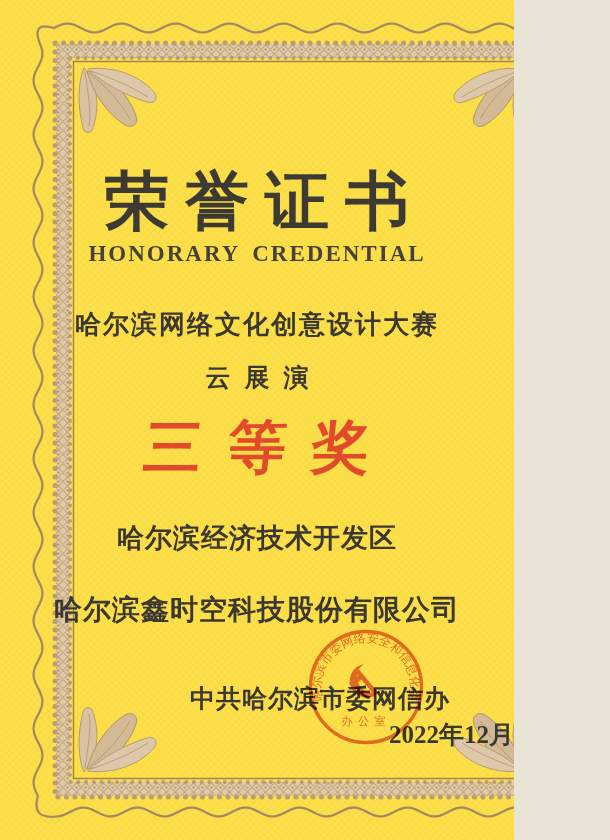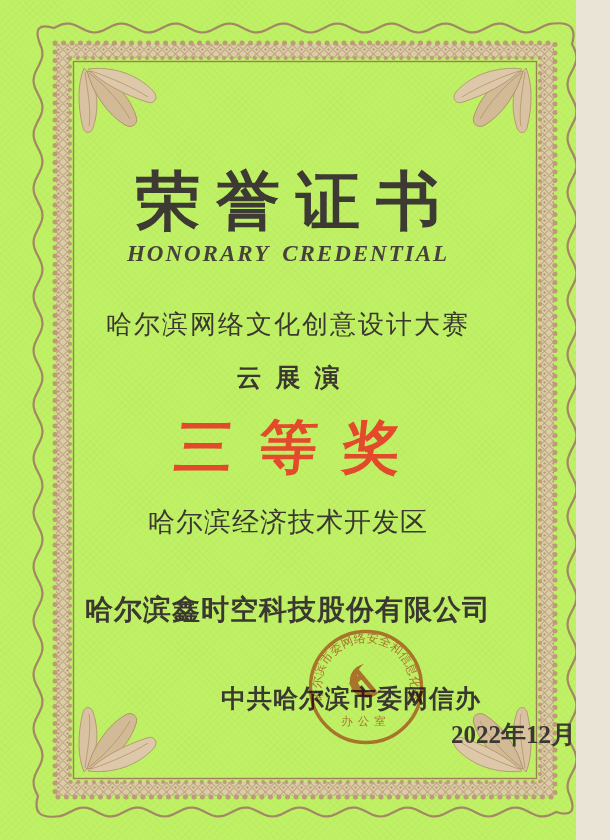--- a/index.html
+++ b/index.html
@@ -1,19 +1,19 @@
 <!DOCTYPE html>
 <html><head>
 <meta charset="utf-8">
 <style>
   html,body{margin:0;padding:0;background:#e9e4d6;}
   .page{
     position:relative;
-    width:576px;height:840px;
-    background:#bef264;
+    width:514px;height:840px;
+    background:#fde047;
     overflow:hidden;
     font-family:"Liberation Serif", serif;
     color:#3b3731;
   }
   
   .page::before{
     content:"";
     position:absolute;inset:0;z-index:0;pointer-events:none;
     background:
       repeating-linear-gradient(45deg, rgba(184,153,108,.07) 0 1px, transparent 1px 5px),
@@ -27,39 +27,38 @@
     top:168px;
     font-size:64px;line-height:1.05;font-weight:700;
     letter-spacing:16px;text-indent:16px;
     color:#3d3933;
   }
   .cert-subtitle{
     top:241px;
     font-size:23px;font-weight:700;
     letter-spacing:2px;word-spacing:5px;
     color:#46413a;
-    font-style:italic;
   }
   .event-line{
     top:307px;
-    font-size:26px;font-weight:400;letter-spacing:2px;
+    font-size:26px;font-weight:700;letter-spacing:2px;
   }
   .category-line{
     top:361px;
     font-size:25px;font-weight:600;
     letter-spacing:14px;text-indent:14px;
   }
   .award-line{
     top:409px;
     font-size:58px;font-weight:700;
     letter-spacing:26px;text-indent:26px;
     color:#e34a2c;
     transform:skewX(-6deg);
   }
-  .recipient-1{top:504px;font-size:27px;font-weight:400;letter-spacing:1px;}
+  .recipient-1{top:520px;font-size:27px;font-weight:700;letter-spacing:1px;}
   .recipient-2{top:546px;font-size:27px;font-weight:600;letter-spacing:1px;}
   .recipient-3{top:591px;font-size:28px;font-weight:700;letter-spacing:1px;}
   .issuer-line{top:682px;left:126px;font-size:25px;font-weight:600;letter-spacing:1px;}
   .date-line{top:718px;left:126px;font-size:25px;font-weight:600;text-align:right;}
 
   .seal{
     position:absolute;z-index:3;
     left:305px;top:626px;width:122px;height:122px;
     opacity:.8;
     mix-blend-mode:multiply;

